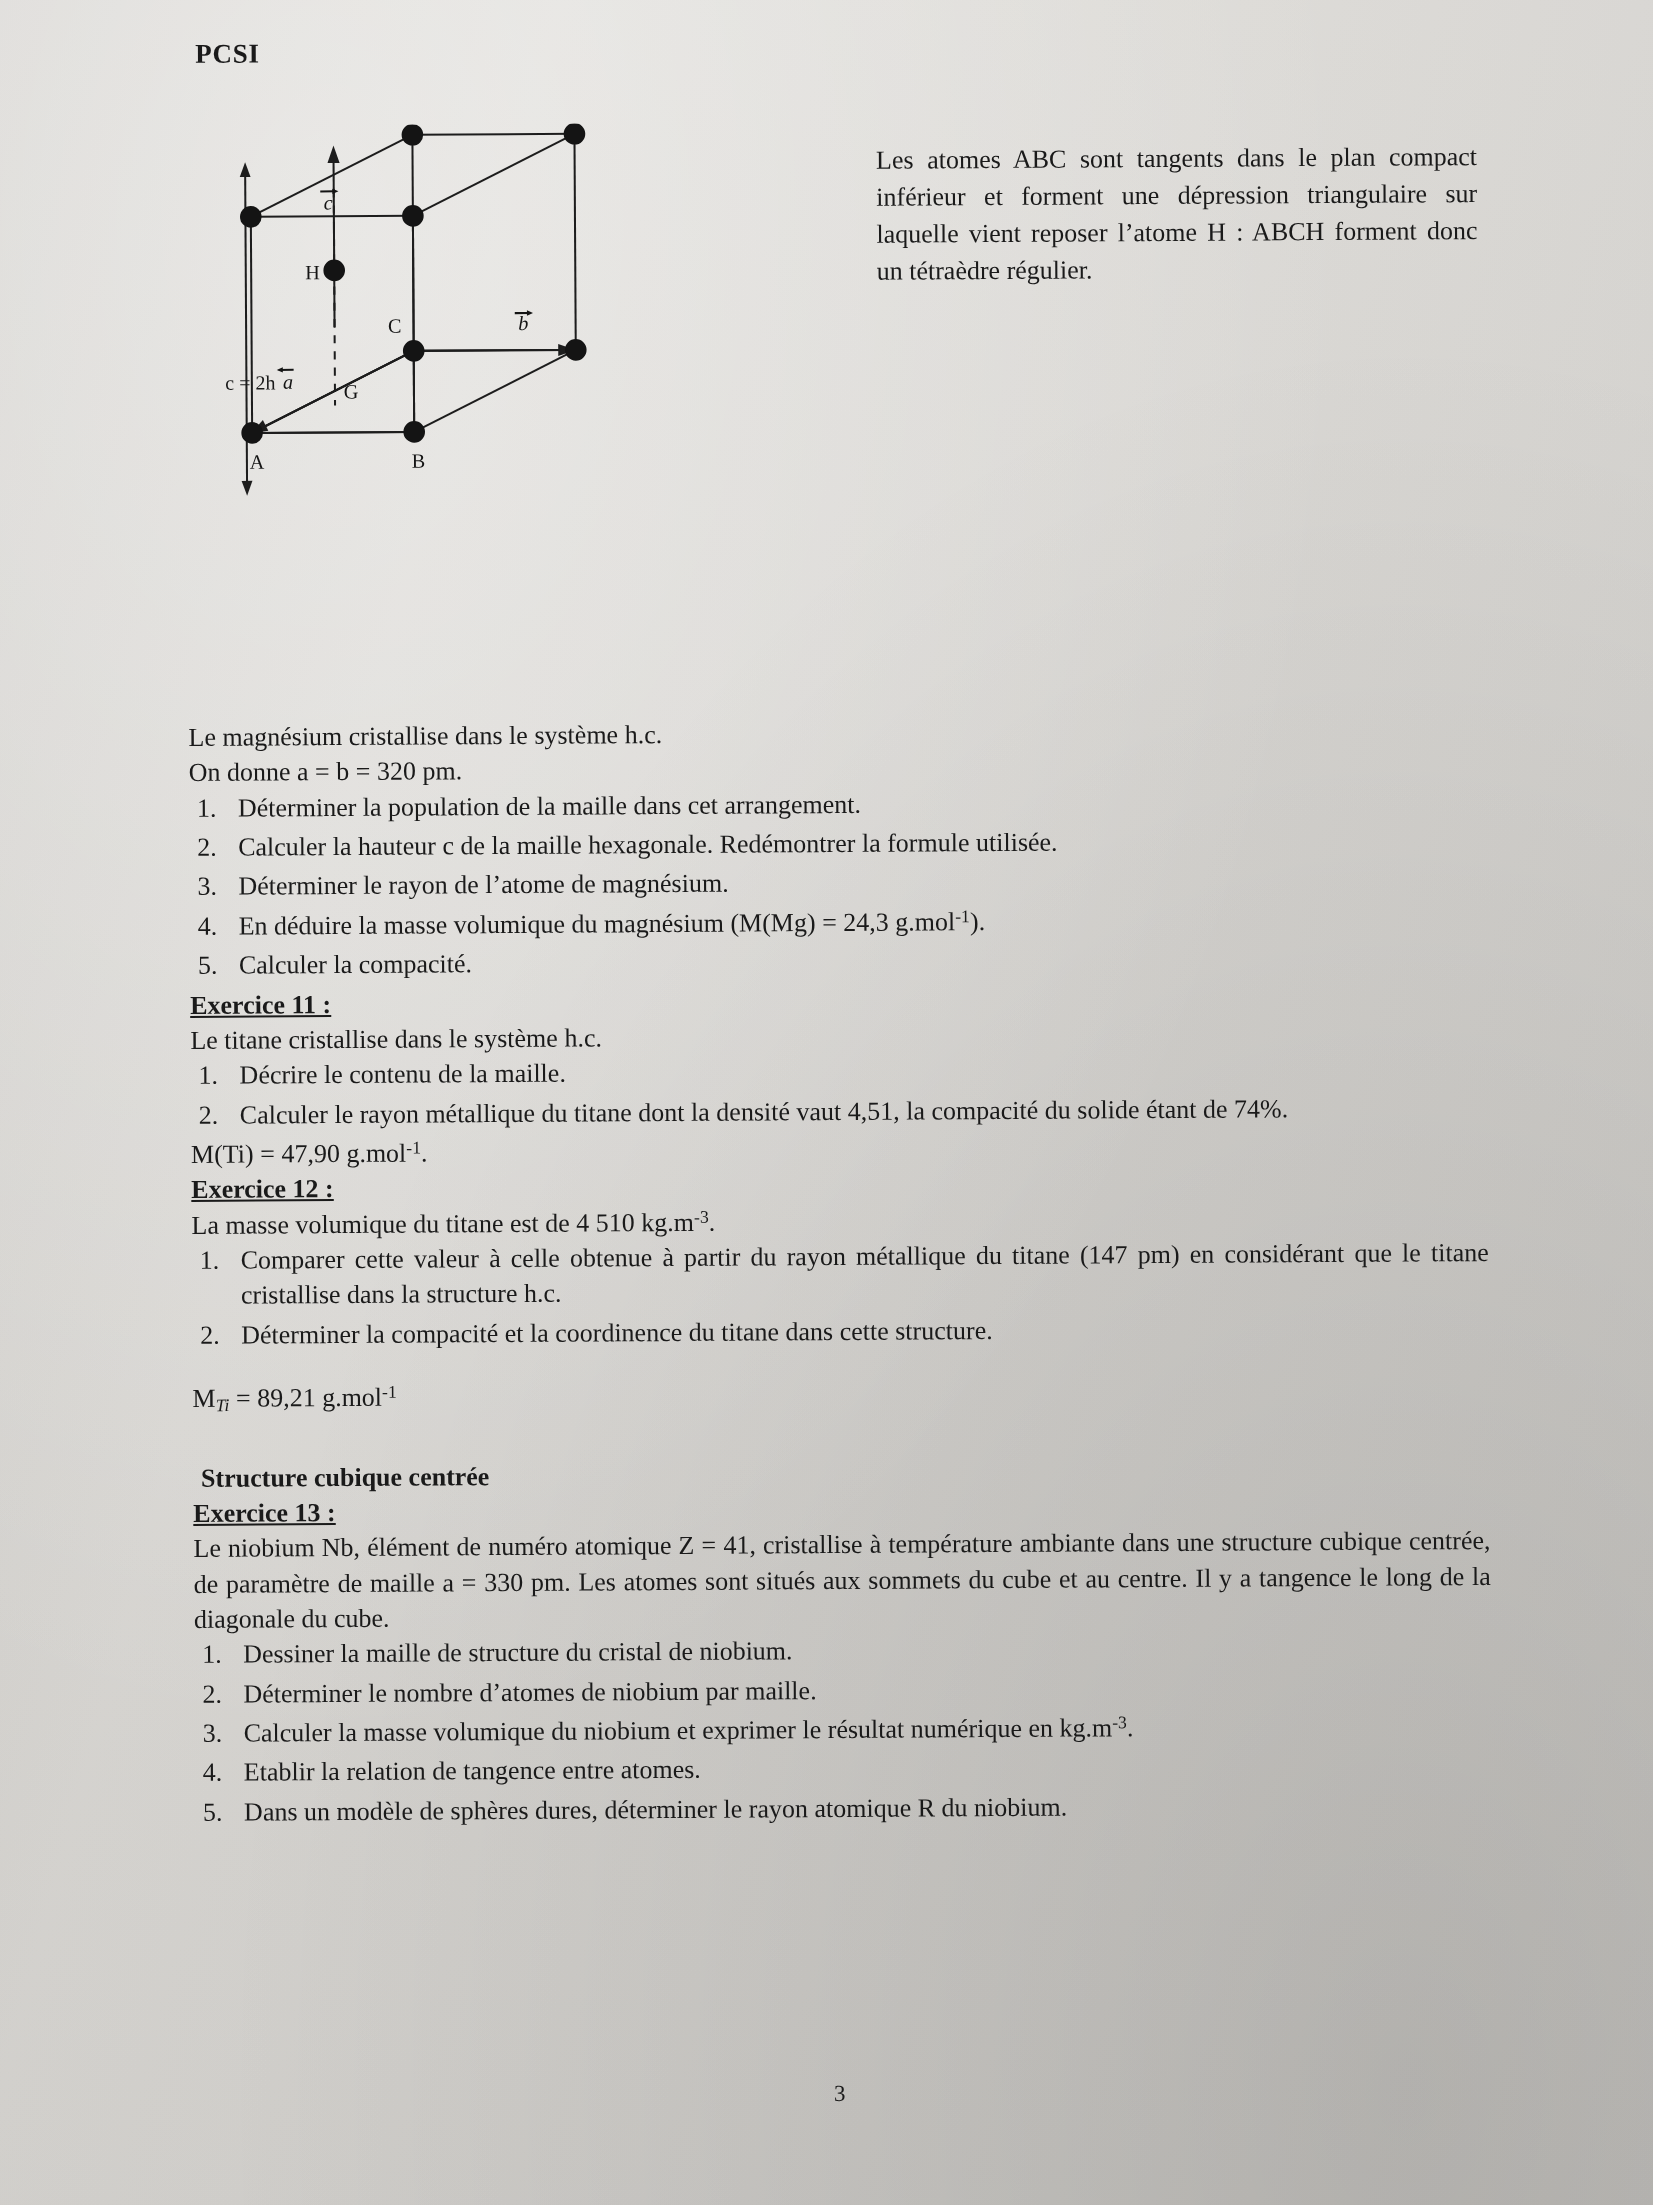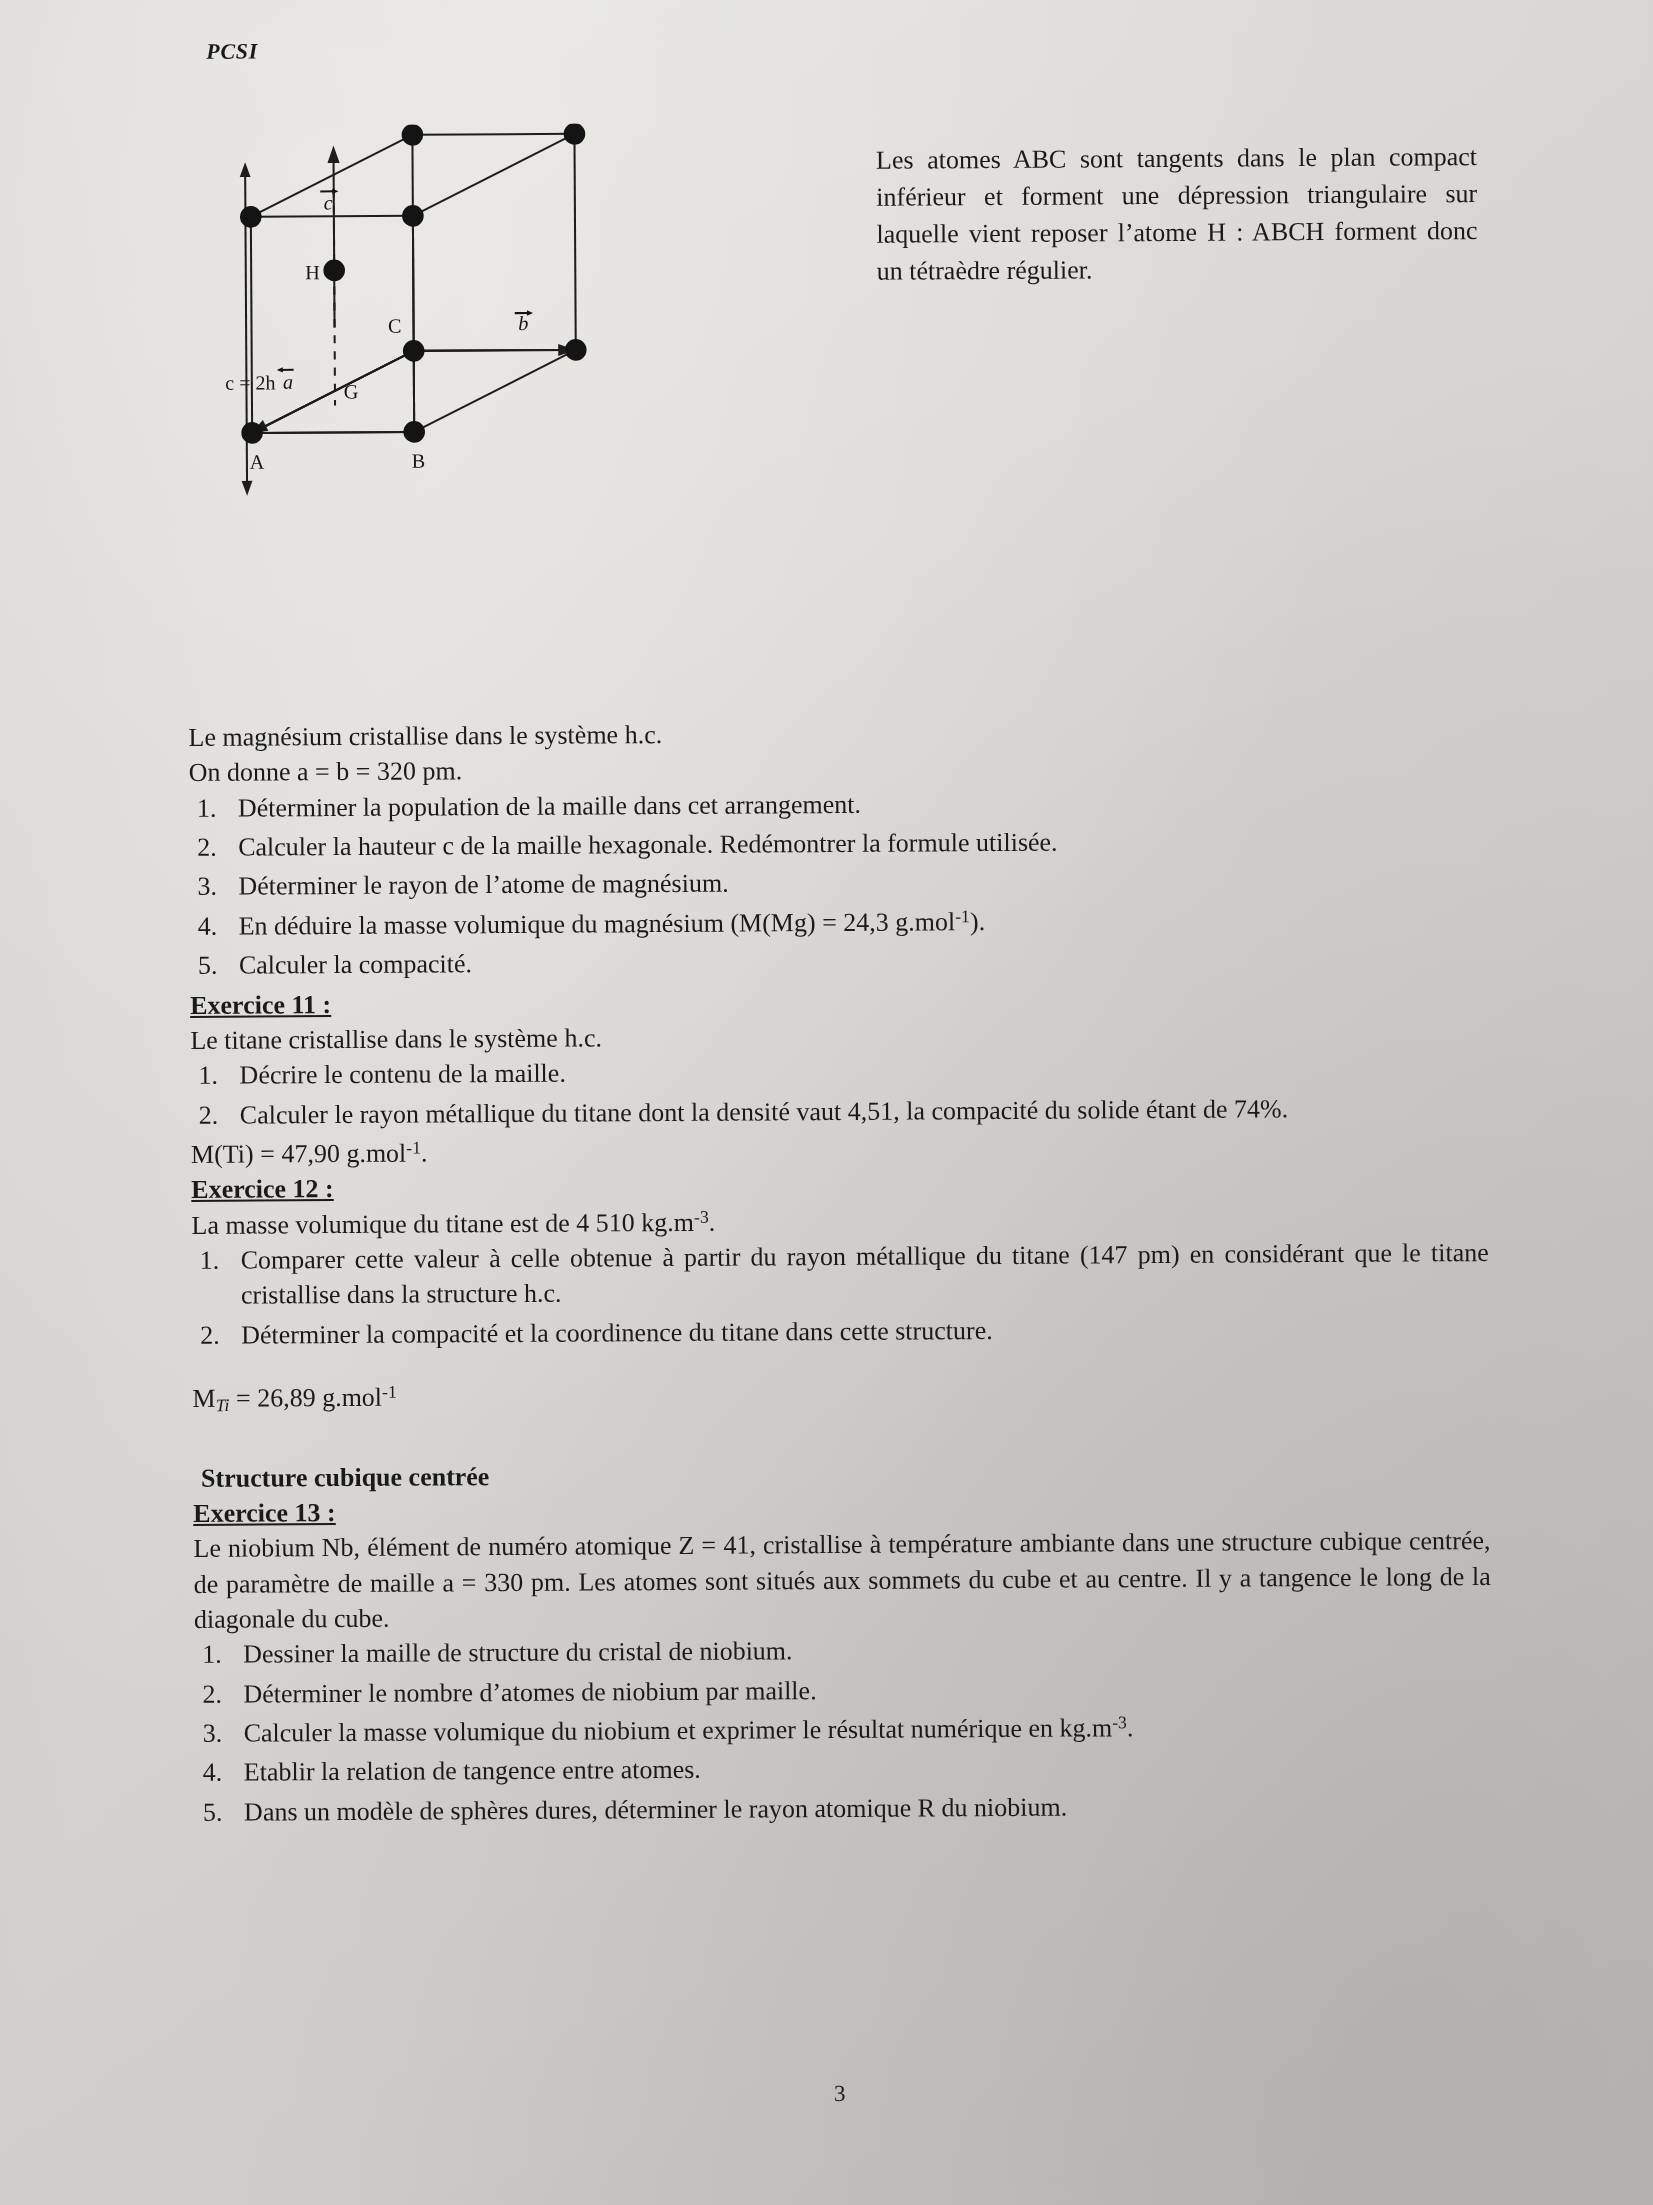--- a/index.html
+++ b/index.html
@@ -30,27 +30,26 @@
   }
   .sheet {
     position: absolute;
     left: 0; top: 0;
     width: 1654px;
     height: 2205px;
   }
 
   .header-code {
     position: absolute;
-    left: 206px;
+    left: 195px;
     top: 35px;
     font-family: "Liberation Serif", serif;
     font-weight: bold;
-    font-size: 22px;
+    font-size: 27px;
     letter-spacing: 0.7px;
-    font-style: italic;
   }
 
   
   .figure {
     position: absolute;
     left: 209px;
     top: 122px;
     width: 628px;
     height: 554px;
   }
@@ -272,21 +271,21 @@
           <span class="num">1.</span>
           <span>Comparer cette valeur à celle obtenue à partir du rayon métallique du titane (147 pm) en considérant que le titane cristallise dans la structure h.c.</span>
         </li>
         <li>
           <span class="num">2.</span>
           <span>Déterminer la compacité et la coordinence du titane dans cette structure.</span>
         </li>
       </ol>
 
       <div class="gap-md"></div>
-      <p class="line"><span>M</span><sub>Ti</sub><span> = 26,89 g.mol</span><sup>-1</sup></p>
+      <p class="line"><span>M</span><sub>Ti</sub><span> = 89,21 g.mol</span><sup>-1</sup></p>
 
       <div class="gap-lg"></div>
       <p class="sec-title-plain">Structure cubique centrée</p>
 
       <p class="sec-title">Exercice 13 :</p>
       <p class="line justify">Le niobium Nb, élément de numéro atomique Z = 41, cristallise à température ambiante dans une structure cubique centrée, de paramètre de maille a = 330 pm. Les atomes sont situés aux sommets du cube et au centre. Il y a tangence le long de la diagonale du cube.</p>
       <ol class="qlist">
         <li>
           <span class="num">1.</span>
           <span>Dessiner la maille de structure du cristal de niobium.</span>

